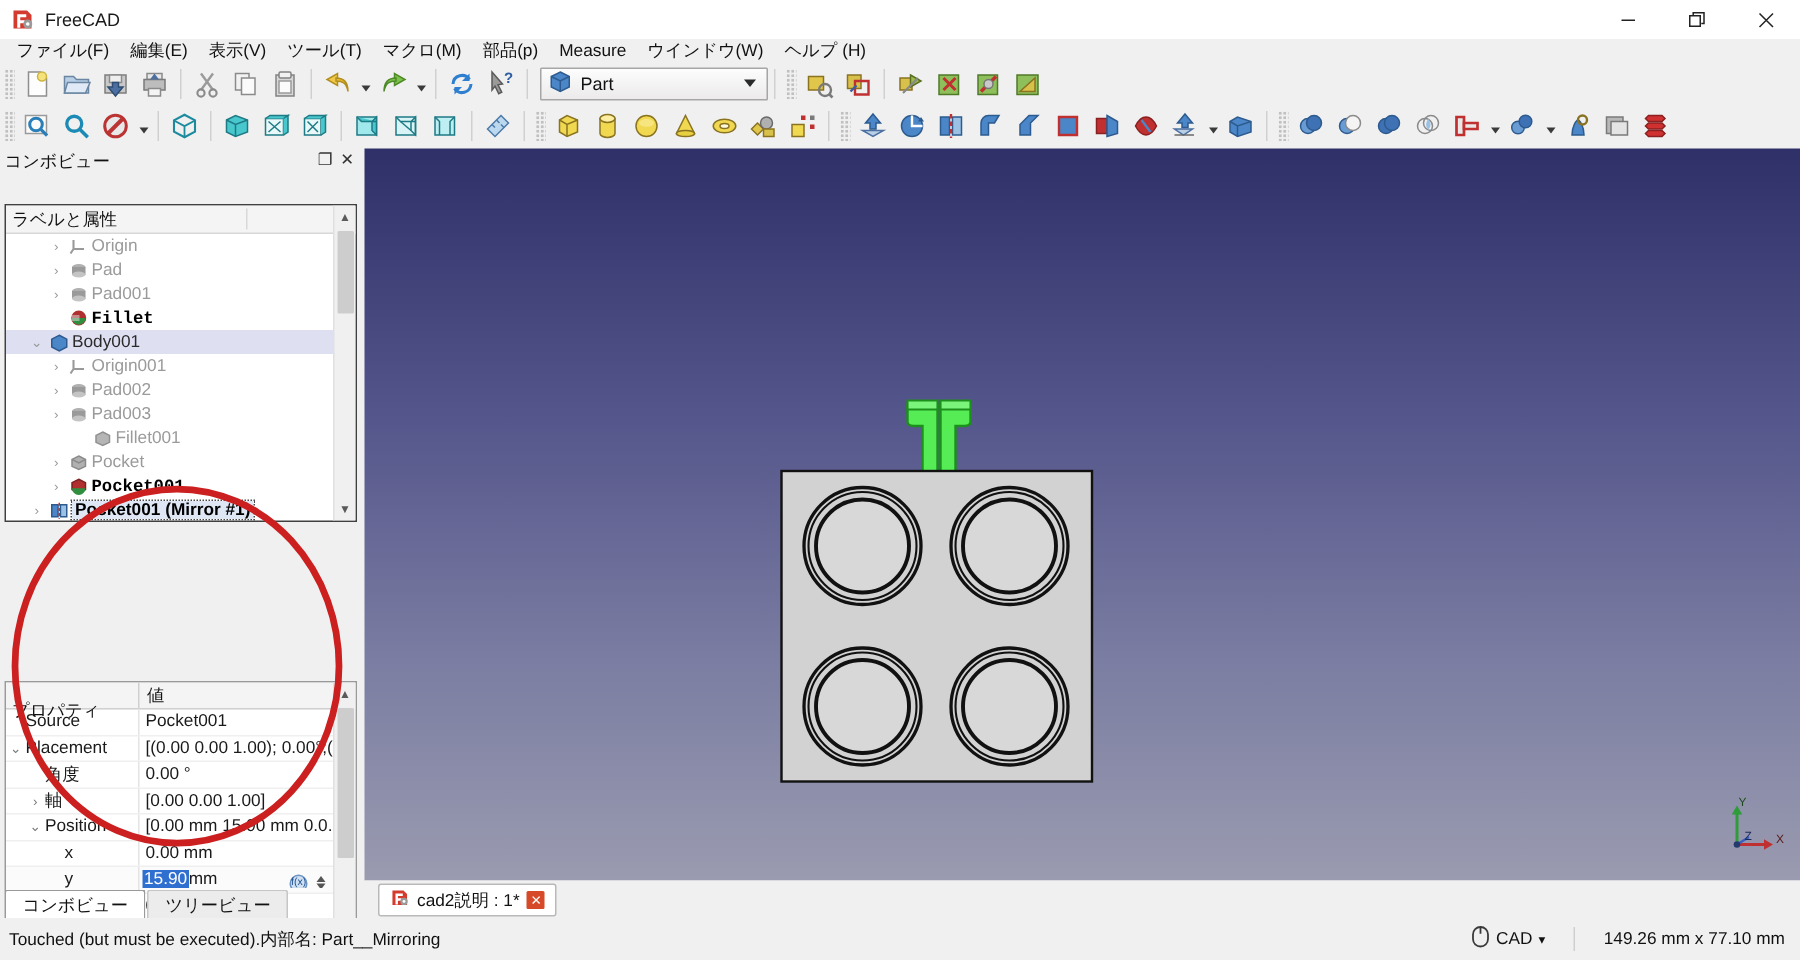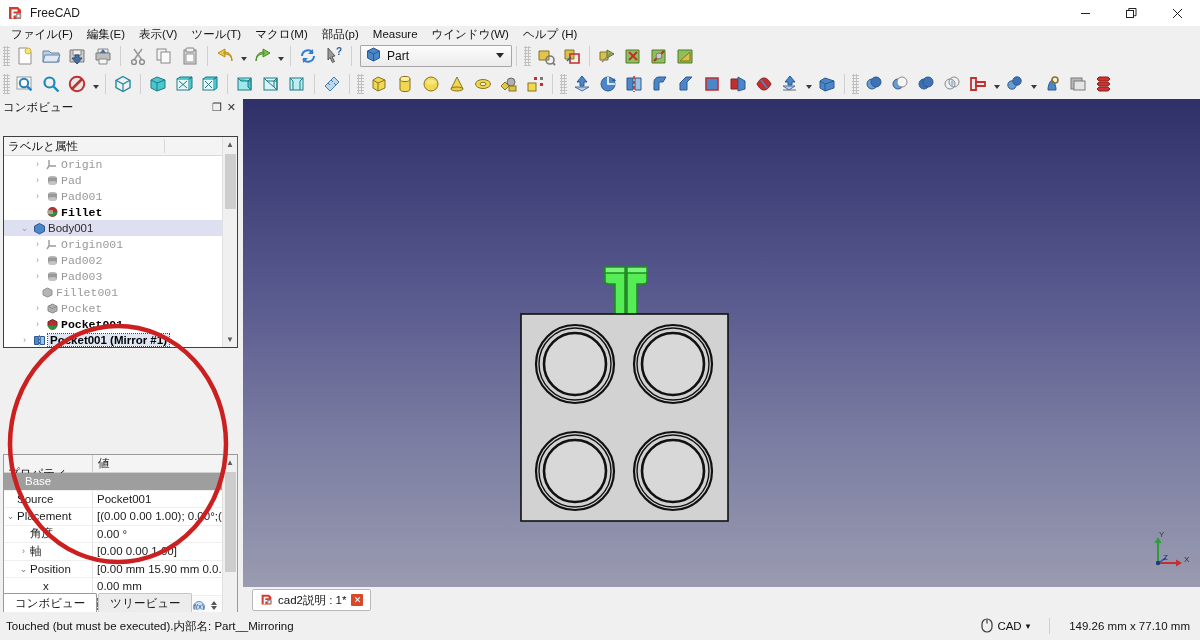--- a/index.html
+++ b/index.html
@@ -114,21 +114,21 @@
   .tree-head .divider { position:absolute; left:160px; top:2px; bottom:2px; width:1px; background:#d8d8d8; }
   .tree-list { position:absolute; left:0; right:15px; top:19px; bottom:0; }
   .tree-item {
     height:16px; display:flex; align-items:center; font-size:11.5px; white-space:nowrap;
   }
   .tree-item .twisty {
     width:13px; text-align:center; color:#9a9a9a; font-size:9px; flex:none;
   }
   .tree-item .t-ico { width:17px; height:14px; flex:none; display:flex; align-items:center; justify-content:center;}
   .tree-item .t-label { color:#2b2b2b; }
-  .tree-item.dim .t-label { color:#9a9a9a;font-family:Liberation Mono, monospace; }
+  .tree-item.dim .t-label { color:#9a9a9a; }
   .tree-item.bold .t-label { font-weight:bold; color:#000;font-family:Liberation Mono, monospace; }
   .tree-item.selected { background:#dfdff2; }
   .tree-item.focused .t-label {
     font-weight:bold; color:#000; background:#dfe7f5;
     outline:1px dotted #4a4a4a; padding:0 2px;
   }
 
   
   .vscroll {
     position:absolute; right:0; top:0; width:15px; bottom:0;
@@ -864,21 +864,21 @@
           <span class="t-ico">
             <svg width="13" height="13" viewBox="0 0 13 13">
                 <ellipse cx="6.5" cy="4" rx="4.5" ry="2" fill="#b0b0b0"></ellipse>
                 <rect x="2" y="4" width="9" height="5" fill="#9a9a9a"></rect>
                 <ellipse cx="6.5" cy="9" rx="4.5" ry="2" fill="#c4c4c4"></ellipse>
               </svg>
           </span>
           <span class="t-label">Pad003</span>
         </div>
 
-        <div class="tree-item dim" style="padding-left:22px">
+        <div class="tree-item dim" style="padding-left:43px">
           <span class="twisty"></span>
           <span class="t-ico">
             <svg width="13" height="13" viewBox="0 0 13 13">
                 <path d="M6.5 2l4.5 2.3v4.6L6.5 11 2 8.9V4.3z" fill="#b5b5b5" stroke="#8f8f8f"></path>
               </svg>
           </span>
           <span class="t-label">Fillet001</span>
         </div>
 
         <div class="tree-item dim" style="padding-left:27px">
@@ -926,23 +926,20 @@
 
     <div class="prop-box">
       <div class="prop-head">
         <span class="c1">プロパティ</span>
         <span class="vdiv"></span>
         <span class="c2">値</span>
       </div>
 
       <div class="prop-rows">
 
-        <div class="prow group rowline">
-          <span class="pname">Base</span>
-        </div>
 
         <div class="prow rowline">
           <span class="pname">
               <span class="exp"></span>
               <span class="indent0" style="padding-left:0">Source</span>
             </span>
           <span class="vdiv"></span>
           <span class="pval">Pocket001</span>
         </div>
 

